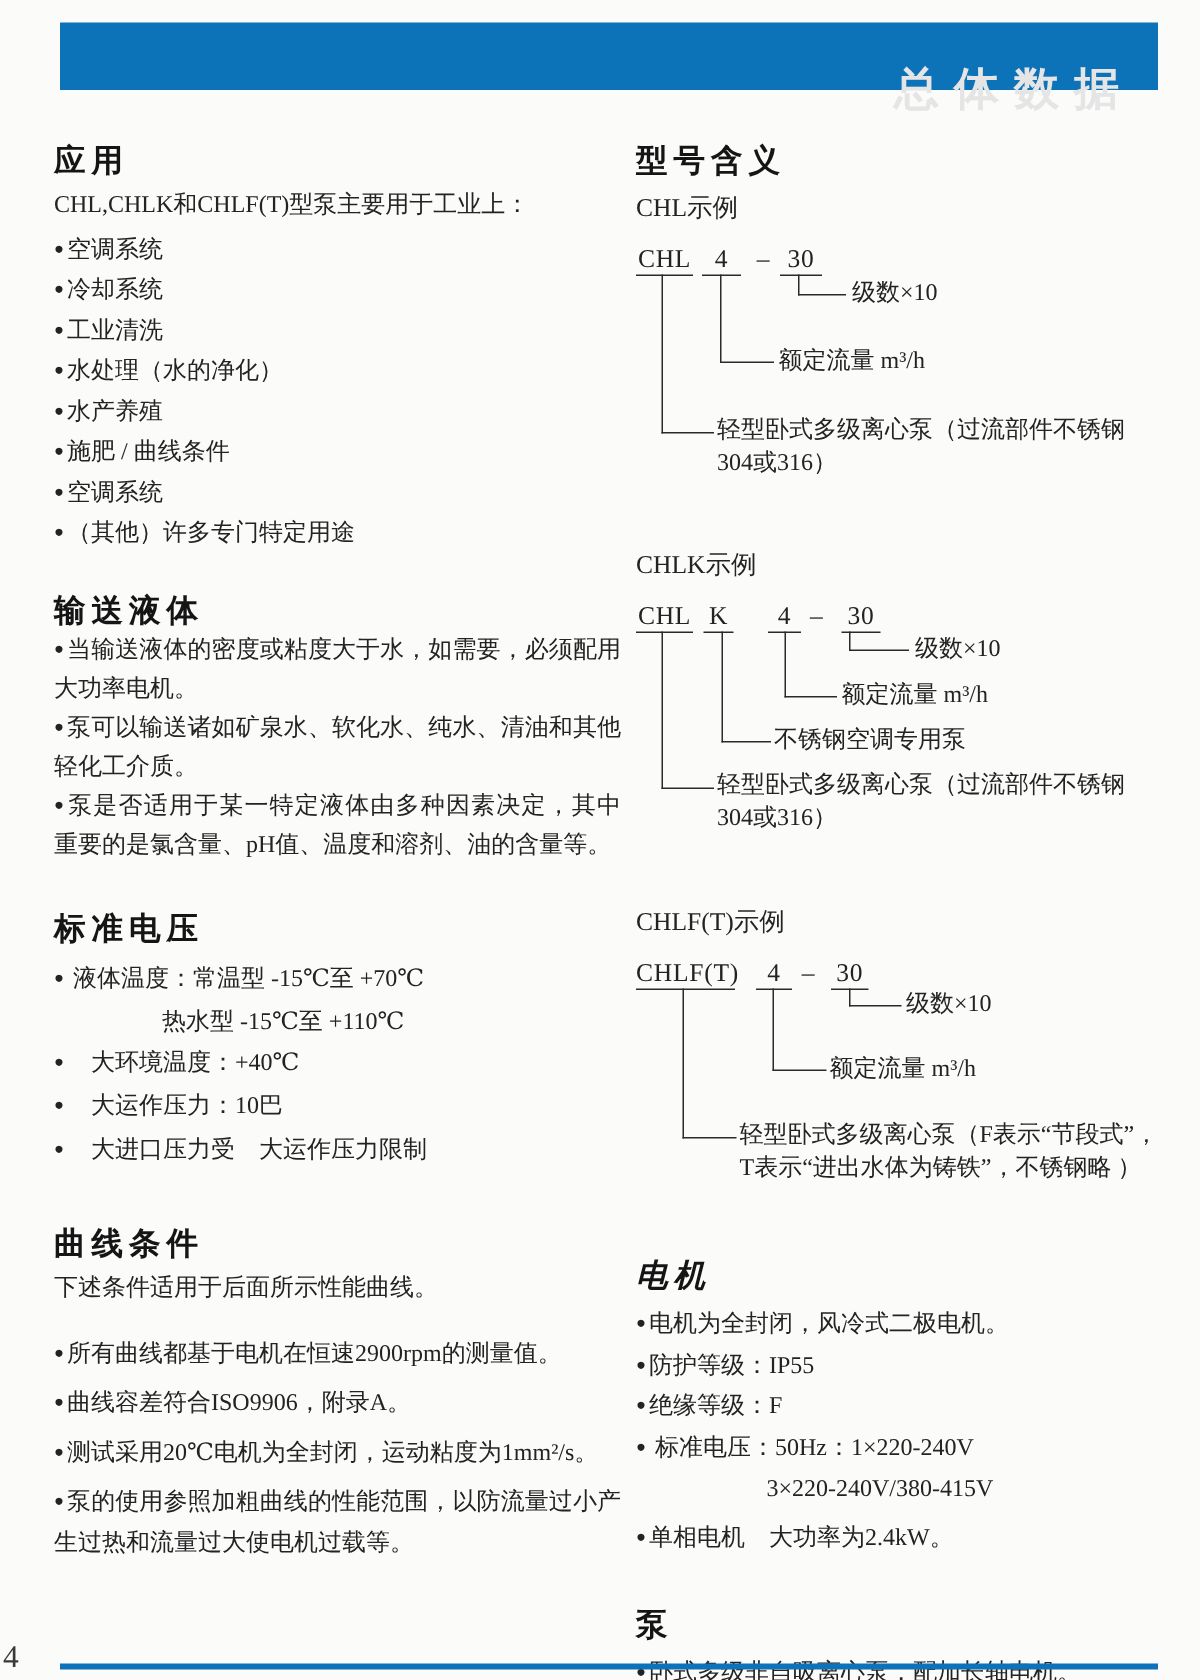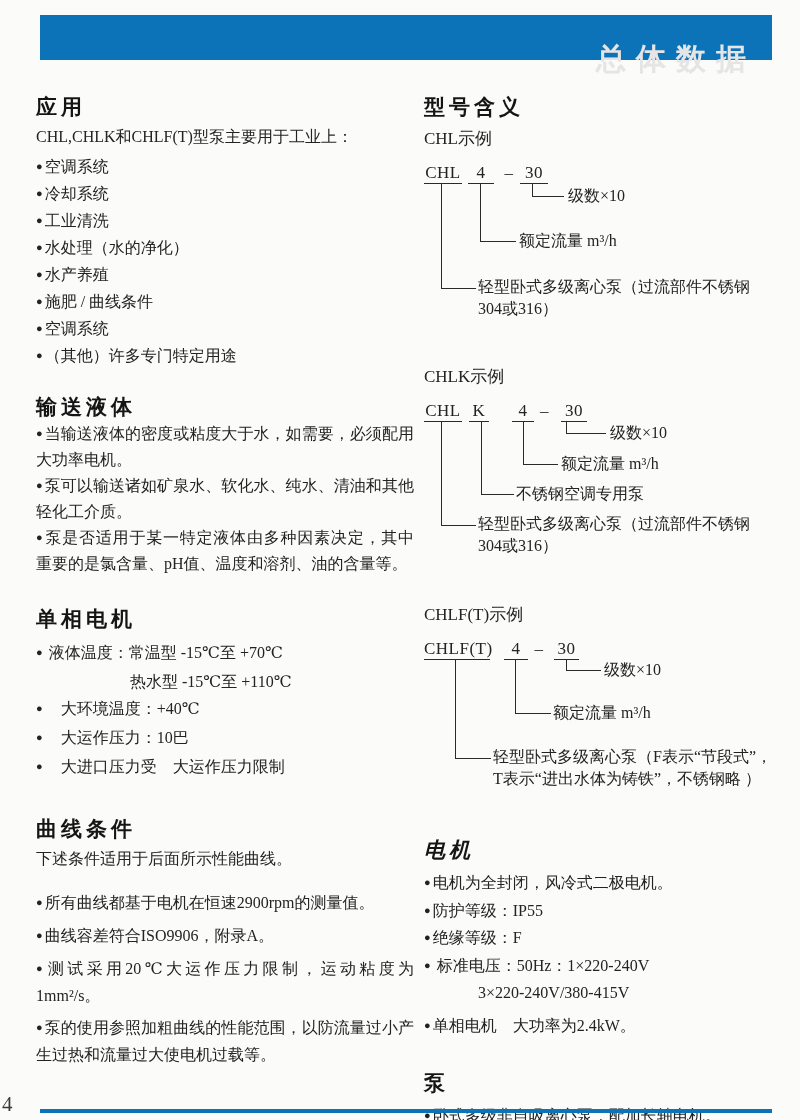--- a/index.html
+++ b/index.html
@@ -32,21 +32,21 @@
   li.b::before{content:"●";font-size:11px;position:relative;top:-2px;margin-right:2px;}
   
   ul.apps{margin-top:6px;}
   ul.apps li{line-height:26px;}
   ul.liq{margin-top:3px;}
   ul.liq li{line-height:24.5px;text-align:justify;margin-top:2px;}
   h2.mt-liq{margin-top:20px;}
   h2.mt-ops{margin-top:26px;}
   ul.ops{margin-top:8px;}
   ul.ops li{line-height:27px;}
-  .ops-line2{margin-left:94px;}
+  .ops-line2{margin-left:72px;}
   h2.mt-curve{margin-top:30px;}
   ul.curve{margin-top:20px;}
   ul.curve li{line-height:26px;margin-top:6px;text-align:justify;}
   
   p.example{font-size:17px;margin:10px 0 4px;line-height:20px;}
   p.ex-chlk{margin-top:42px;}
   p.ex-chlft{margin-top:44px;}
   .diagram{position:relative;margin-top:14px;}
   .d-chl{height:162px;}
   .d-chlk{height:160px;}
@@ -54,21 +54,21 @@
   .code{
     position:absolute;top:0;height:20px;line-height:20px;text-align:center;
     font-size:17px;letter-spacing:0.5px;
   }
   .code.u{border-bottom:1px solid #2a2a2a;}
   .conn{position:absolute;border-left:1px solid #2a2a2a;border-bottom:1px solid #2a2a2a;}
   .dlabel{position:absolute;font-size:16px;line-height:16px;white-space:nowrap;}
   h2.mt-motor{margin-top:28px;font-style:italic;}
   ul.motor{margin-top:8px;}
   ul.motor li{line-height:26.5px;}
-  .motor-line2{margin-left:54px;}
+  .motor-line2{margin-left:87px;}
   li.gap-top{margin-top:6px;}
   h2.mt-pump{margin-top:26px;}
   ul.pump{margin-top:8px;}
   ul.pump li{line-height:26.5px;}
   
   .bottom-rule{position:absolute;left:40px;top:1109px;width:732px;height:4px;background:#0d73b9;}
   .page-number{position:absolute;left:2px;top:1092px;font-size:21px;color:#3a3a3a;}
 </style>
 </head>
 <body>
@@ -92,37 +92,37 @@
     <li class="b">（其他）许多专门特定用途</li>
   </ul>
 
   <h2 class="sec mt-liq">输送液体</h2>
   <ul class="plain liq">
     <li class="b">当输送液体的密度或粘度大于水，如需要，必须配用大功率电机。</li>
     <li class="b">泵可以输送诸如矿泉水、软化水、纯水、清油和其他轻化工介质。</li>
     <li class="b">泵是否适用于某一特定液体由多种因素决定，其中　重要的是氯含量、pH值、温度和溶剂、油的含量等。</li>
   </ul>
 
-  <h2 class="sec mt-ops">单相电机</h2>
+  <h2 class="sec mt-ops">标准电压</h2>
   <ul class="plain ops">
     <li class="b">
       <span>液体温度：常温型 -15℃至 +70℃</span>
       <div class="ops-line2">热水型 -15℃至 +110℃</div>
     </li>
     <li class="b">　大环境温度：+40℃</li>
     <li class="b">　大运作压力：10巴</li>
     <li class="b">　大进口压力受　大运作压力限制</li>
   </ul>
 
   <h2 class="sec mt-curve">曲线条件</h2>
   <p class="body-text">下述条件适用于后面所示性能曲线。</p>
   <ul class="plain curve">
     <li class="b">所有曲线都基于电机在恒速2900rpm的测量值。</li>
     <li class="b">曲线容差符合ISO9906，附录A。</li>
-    <li class="b">测试采用20℃大运作压力限制，运动粘度为1mm²/s。</li>
+    <li class="b">测试采用20℃电机为全封闭，运动粘度为1mm²/s。</li>
     <li class="b">泵的使用参照加粗曲线的性能范围，以防流量过小产生过热和流量过大使电机过载等。</li>
   </ul>
 
 </div>
 
 <div class="col-right">
 
   <h2 class="sec">型号含义</h2>
 
   <p class="example">CHL示例</p>

